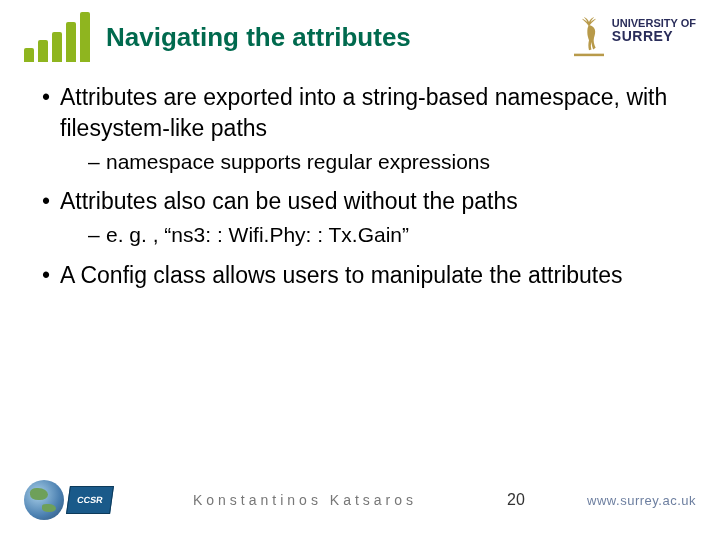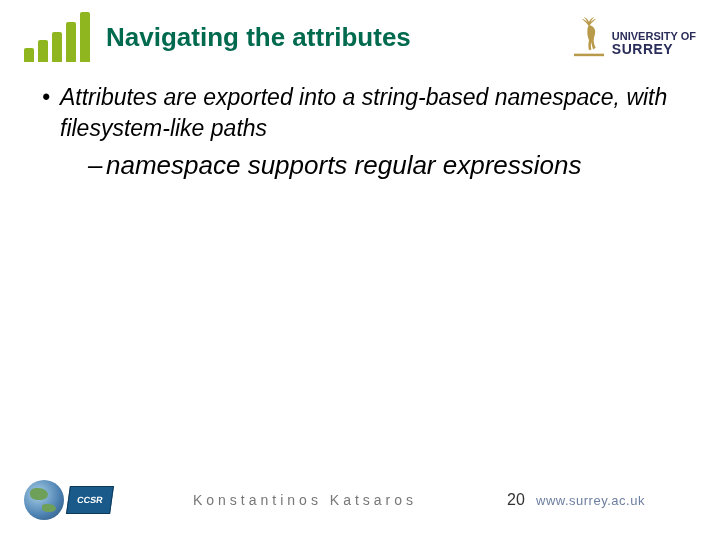--- a/index.html
+++ b/index.html
@@ -2,39 +2,39 @@
 <html><head>
 <meta charset="utf-8">
 <style>
   * { margin: 0; padding: 0; box-sizing: border-box; }
   html, body { width: 720px; height: 540px; font-family: Arial, Helvetica, sans-serif; background: #fff; color: #000; }
   .slide { width: 720px; height: 540px; position: relative; padding: 12px 24px 0 24px; }
   .header { display: flex; align-items: center; gap: 16px; margin-bottom: 20px; }
   .bars { display: flex; align-items: flex-end; gap: 4px; height: 50px; }
   .bars span { display: block; width: 10px; background: #8fb51f; border-radius: 2px 2px 0 0; }
   .title { color: #006a4e; font-size: 26px; font-weight: bold; flex: 1; }
-  .uni-logo { display: flex; align-items: flex-end; gap: 6px; }
+  .uni-logo { display: flex; align-items: flex-start; gap: 6px; }
   .stag { width: 34px; height: 40px; }
   .uni-text { font-size: 11px; color: #2a2d5a; font-weight: bold; line-height: 1.1; }
   .uni-text .big { font-size: 14px; letter-spacing: 0.5px; }
   .content { font-size: 23px; line-height: 1.35; }
   .content ul { list-style: none; padding-left: 18px; }
-  .content > ul > li { margin-bottom: 10px; position: relative; padding-left: 18px; font-style: italic; }
+  .content > ul > li { margin-bottom: 10px; position: relative; padding-left: 18px; }
   .content > ul > li::before { content: "•"; position: absolute; left: 0; top: 0; font-size: 23px; }
   .content ul ul { padding-left: 28px; margin-top: 4px; }
-  .content ul ul li { font-size: 26px; position: relative; padding-left: 18px; margin-bottom: 4px; }
+  .content ul ul li { font-size: 21px; position: relative; padding-left: 18px; margin-bottom: 4px; }
   .content ul ul li::before { content: "–"; position: absolute; left: 0; top: 0; }
   .footer { position: absolute; bottom: 10px; left: 0; right: 0; height: 60px; padding: 0 24px; display: flex; align-items: center; }
   .ccsr { width: 90px; height: 50px; display: flex; align-items: center; gap: 4px; }
   .globe { width: 40px; height: 40px; border-radius: 50%; background: radial-gradient(circle at 35% 35%, #a8cfe8 0%, #4a7fb0 60%, #2a4d70 100%); position: relative; overflow: hidden; }
   .globe::after { content:""; position:absolute; top:8px; left:6px; width:18px; height:12px; background:#6ea05a; border-radius:40% 60% 50% 50%; box-shadow: 10px 14px 0 -2px #6ea05a; }
   .ccsr-badge { width: 44px; height: 28px; background: #1a5a8a; color: #fff; font-size: 9px; font-weight: bold; display: flex; align-items: center; justify-content: center; border: 1px solid #0d3a5a; transform: skewX(-8deg); }
   .author { flex: 1; text-align: center; font-size: 14px; letter-spacing: 4px; color: #777; font-weight: normal; }
   .pagenum { width: 40px; text-align: center; font-size: 16px; color: #333; }
-  .url { color: #6d7fa0; font-size: 13px; letter-spacing: 0.5px; width: 160px; }
+  .url { color: #6d7fa0; font-size: 13px; letter-spacing: 0.5px; width: 160px; text-align: right; }
 </style>
 </head>
 <body>
 
 <div class="slide">
 
   <div class="header">
     <div class="bars">
       <span style="height:14px"></span>
       <span style="height:22px"></span>
@@ -57,20 +57,29 @@
   </div>
 
   <div class="content">
     <ul>
       <li>
         <span>Attributes are exported into a string-based namespace, with filesystem-like paths</span>
         <ul>
           <li><span>namespace supports regular expressions</span></li>
         </ul>
       </li>
+      <li>
+        <span>Attributes also can be used without the paths</span>
+        <ul>
+          <li><span>e. g. , “ns3: : Wifi.Phy: : Tx.Gain”</span></li>
+        </ul>
+      </li>
+      <li>
+        <span>A Config class allows users to manipulate the attributes</span>
+      </li>
     </ul>
   </div>
 
   <div class="footer">
     <div class="ccsr">
       <div class="globe"></div>
       <div class="ccsr-badge">CCSR</div>
     </div>
     <div class="author">Konstantinos Katsaros</div>
     <div class="pagenum">20</div>

